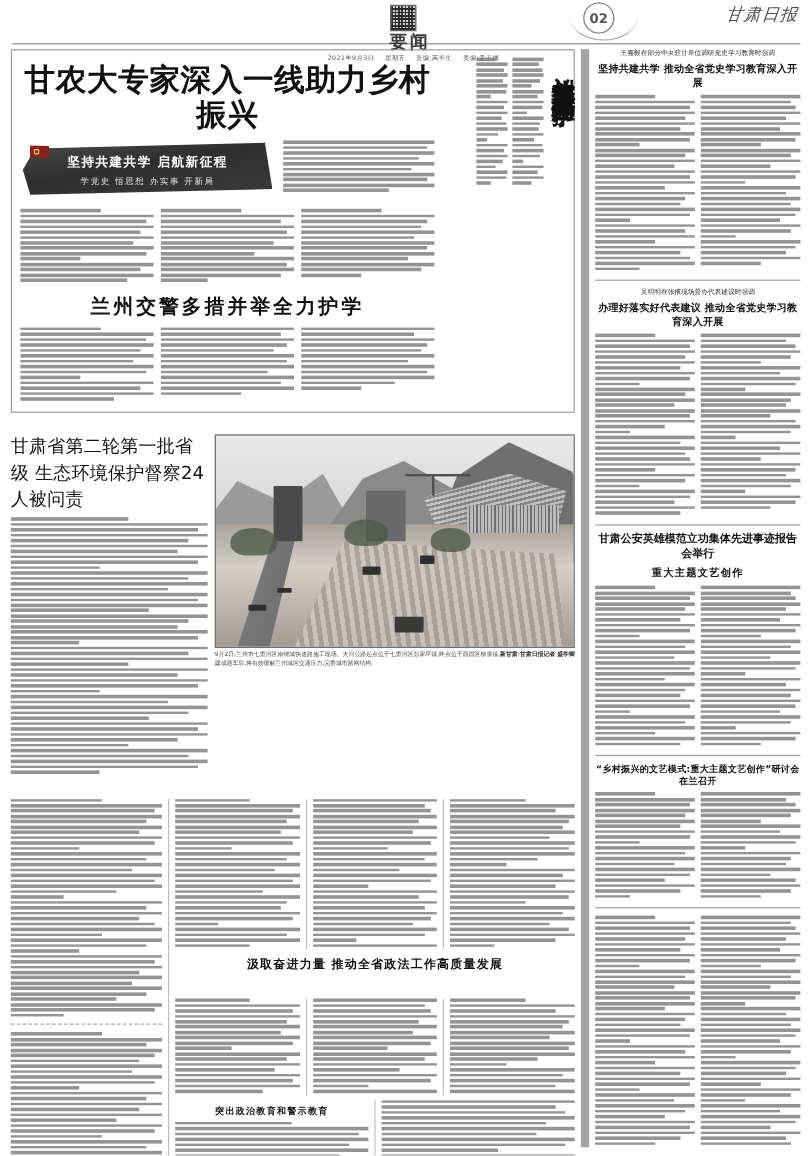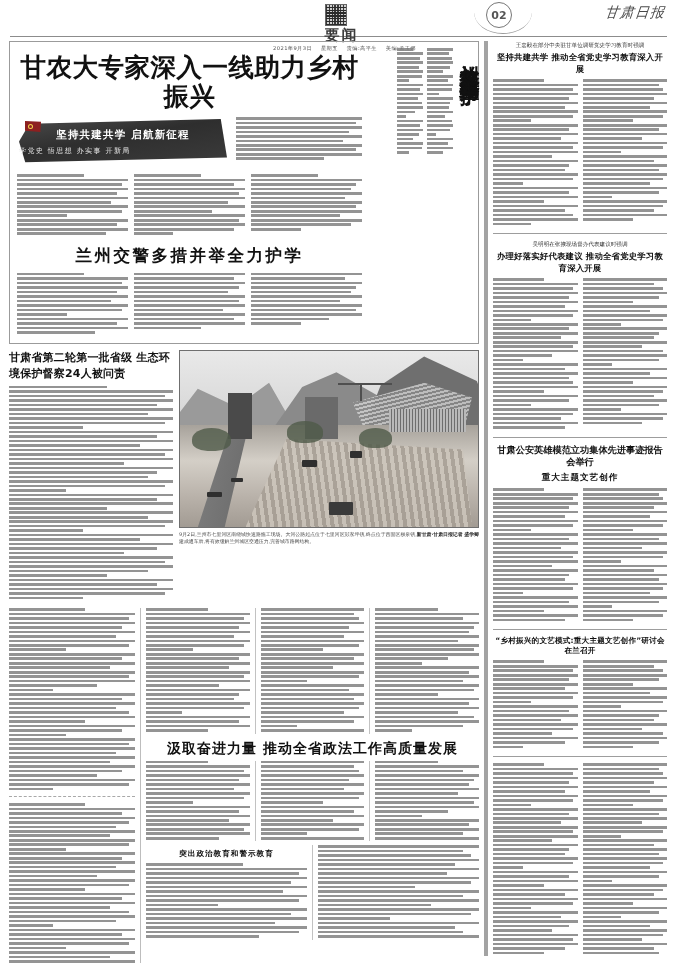--- a/index.html
+++ b/index.html
@@ -31,22 +31,22 @@
              font-size:11px; font-weight:700; color:#555; margin-left:12px; }
   .arc { position:absolute; left:0; top:6px; width:58px; height:26px;
          border-bottom:1.3px solid #9a9a9a; border-radius:0 0 60% 60%/0 0 100% 100%; }
   .logo-cal { position:absolute; right:12px; top:4px; font-size:14px; color:#2a2a2a;
               font-family:"DejaVu Serif","Liberation Serif",serif;
               font-style:italic; letter-spacing:1px; transform:skewX(-6deg); opacity:.85; }
   .mast-rule { height:1px; background:#8c8c8c; margin:2px 10px 0 10px; }
 
   
   .body-area { position:relative; padding:4px 9px 6px 9px; display:flex; gap:5px; height:925px; }
-  .col-main { width:470px; flex:none; display:flex; flex-direction:column; }
-  .col-right { width:183px; flex:none; border-left:4px solid #a3a3a3; padding-left:5px; }
+  .col-main { width:470px; flex:none; display:flex; flex-direction:column;gap:12px; }
+  .col-right { width:183px; flex:none; border-left:7px solid #a3a3a3; padding-left:5px; }
 
   
   .tx { font-size:0; line-height:0; }
   .tx i { display:block; height:2.6px; margin-bottom:1.9px; background:#7c7c7c; opacity:.82; }
   .tx i.s95{width:95%} .tx i.s90{width:90%} .tx i.s85{width:85%}
   .tx i.s80{width:80%} .tx i.s70{width:70%} .tx i.s60{width:60%}
   .tx i.s45{width:45%} .tx i.s35{width:35%} .tx i.full{width:100%}
 
   
   .top-block { border:1px solid #9b9b9b; padding:6px 7px 5px 7px; display:flex; gap:6px; }
@@ -54,21 +54,21 @@
   .hl-main { font-size:25.5px; font-weight:700; letter-spacing:.5px; color:#111;
              text-align:center; line-height:1.12; margin:5px 0 7px 0;
              font-family:"DejaVu Sans","Liberation Sans",sans-serif; }
   .banner { position:relative; width:208px; height:47px; margin:0 auto 4px auto; }
   .banner-shape { position:absolute; inset:0;
       background:linear-gradient(170deg,#4c4c4c 0%,#2e2e2e 45%,#3c3c3c 100%);
       clip-path:polygon(5% 14%,97% 4%,100% 86%,3% 96%, 0 52%);
       box-shadow:0 1px 2px rgba(0,0,0,.3); }
   .banner-t1 { position:absolute; left:0; right:0; top:11px; text-align:center;
                color:#fff; font-size:10.5px; font-weight:700; letter-spacing:1.2px; }
-  .banner-t2 { position:absolute; left:0; right:0; top:29px; 
+  .banner-t2 { position:absolute; left:0; right:0; top:29px; text-align:center;
                color:#e8e8e8; font-size:7px; letter-spacing:1.4px; }
   .banner-flag { position:absolute; left:6px; top:4px; width:16px; height:11px;
                  background:#8d2020; clip-path:polygon(0 0,100% 6%,96% 100%,0 88%); }
   .banner-flag::after{ content:""; position:absolute; left:3px; top:2.5px;
                  width:5px;height:5px;border-radius:50%;
                  box-shadow:0 0 0 1px #f2d24b inset; }
 
   .hl-2 { font-size:16.5px; font-weight:700; text-align:center; color:#111;
           letter-spacing:2.5px; margin:8px 0 6px 0; }
 
@@ -79,21 +79,21 @@
   .vert-wrap { width:112px; flex:none; display:flex; gap:4px; justify-content:flex-end; }
   .vcols { display:flex; gap:4px; }
   .vcol { width:26px; }
   .vhl { writing-mode:vertical-rl; text-orientation:upright;
          font-size:20px; font-weight:700; letter-spacing:2px; color:#111;
          height:290px; line-height:1; margin-left:3px; }
 
   
   .mid-block { display:flex; gap:6px; margin-top:6px; }
   .mid-left { width:164px; flex:none; }
-  .hl-3 { font-size:11px; font-weight:700; line-height:1.45; color:#111; letter-spacing:.2px; }
+  .hl-3 { font-size:15px; font-weight:400; line-height:1.45; color:#111; letter-spacing:.2px; }
   .photo-col { flex:1; }
   .photo { width:100%; height:178px; position:relative; overflow:hidden;
            border:1px solid #6f6f6f; background:#c9c9c9; }
   .sky { position:absolute; inset:0; background:linear-gradient(#e9e9e9,#cfcfcf 55%,#bdbdbd); }
   .mtn { position:absolute; background:#8f8f8f; }
   .m1 { left:-6%; top:14%; width:46%; height:34%; clip-path:polygon(0 100%,26% 22%,54% 52%,78% 12%,100% 100%); background:#9a9a9a; }
   .m2 { left:30%; top:9%; width:50%; height:38%; clip-path:polygon(0 100%,22% 30%,45% 8%,72% 42%,100% 100%); background:#8a8a8a; }
   .m3 { left:58%; top:2%; width:52%; height:58%; clip-path:polygon(0 100%,18% 30%,46% 2%,80% 26%,100% 100%); background:#6f6f6f; }
   .terr { position:absolute; right:2%; top:18%; width:40%; height:30%;
           background:repeating-linear-gradient(-14deg,#d7d7d7 0 2px,#8d8d8d 2px 4px); opacity:.75;
@@ -116,22 +116,22 @@
   .veg { position:absolute; border-radius:50% 50% 40% 40%; background:#4f5a49; opacity:.8; }
   .veh { position:absolute; background:#2f2f2f; border-radius:1px; }
   .cap { font-size:4.9px; color:#4a4a4a; line-height:1.5; margin-top:3px; text-align:justify; }
   .cap .credit { float:right; font-weight:700; color:#2a2a2a; }
 
   
   .lower { display:flex; gap:5px; margin-top:7px; flex:1; }
   .low-left { width:132px; flex:none; border-right:1px solid #bdbdbd; padding-right:5px; }
   .hl-4 { font-size:13.5px; font-weight:700; text-align:center; color:#111;
           letter-spacing:1.5px; margin:7px 0 6px 0; }
-  .hl-5 { font-size:14px; font-weight:700; text-align:center; color:#111;
-          letter-spacing:1px; margin:6px 0 3px 0; }
+  .hl-5 { font-size:10px; font-weight:700; text-align:center; color:#111;
+          letter-spacing:1px; margin:6px 0 21px 0; }
 
   
   .rhl-kicker { font-size:5.6px; color:#333; text-align:center; line-height:1.5; margin-bottom:3px; }
   .rhl { font-size:8.4px; font-weight:700; text-align:center; color:#111;
          line-height:1.35; letter-spacing:.2px; margin-bottom:4px; }
   .rhl-big { font-size:9.2px; font-weight:700; text-align:center; color:#111;
              line-height:1.35; margin:4px 0 4px 0; }
   .rhl-sub { font-size:8.6px; font-weight:700; text-align:center; color:#111; margin:3px 0 4px 0; letter-spacing:1px; }
   .rhl-xl { font-size:11.5px; font-weight:700; text-align:center; color:#111; letter-spacing:2px; margin:6px 0 5px 0; }
   .sep { height:1px; background:#9d9d9d; margin:6px 0; }

